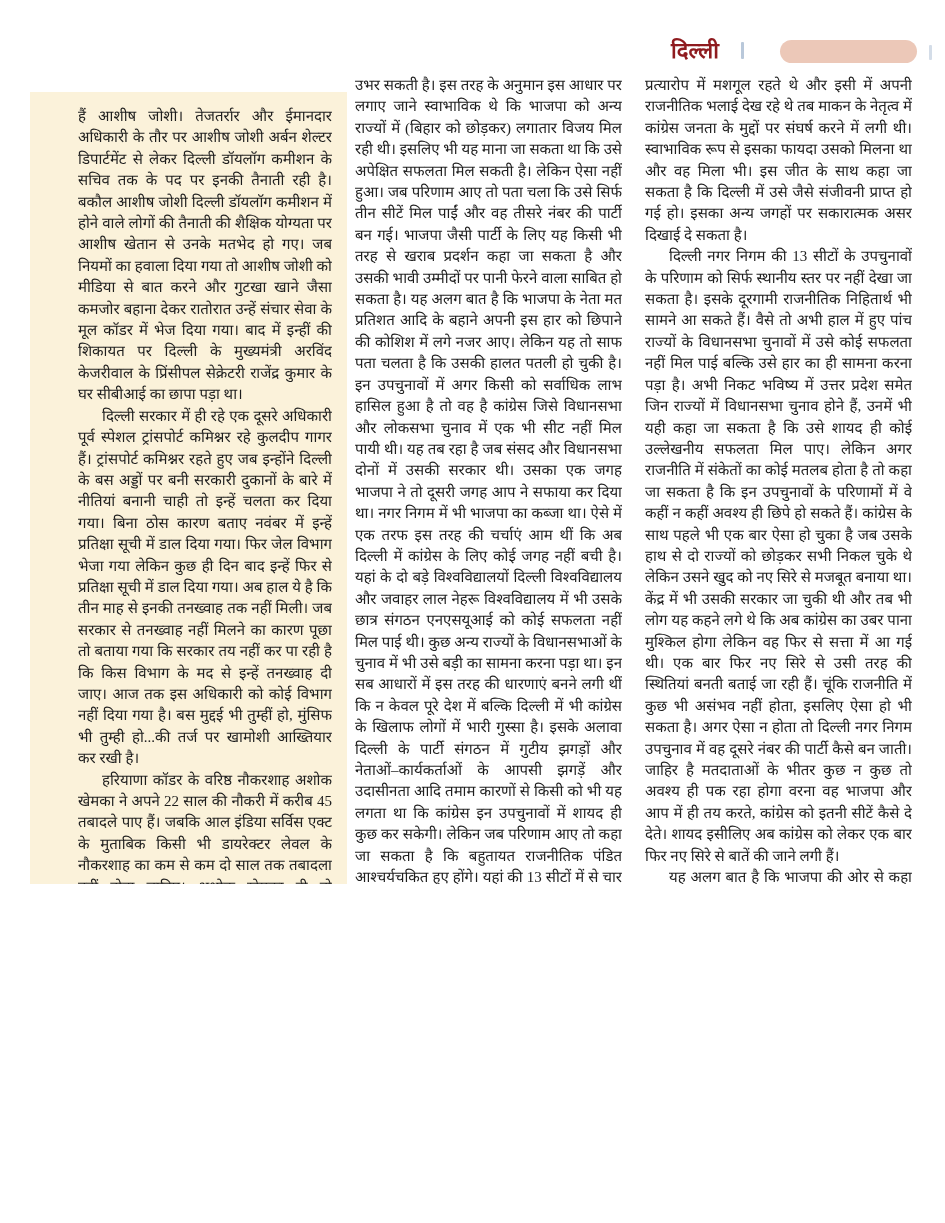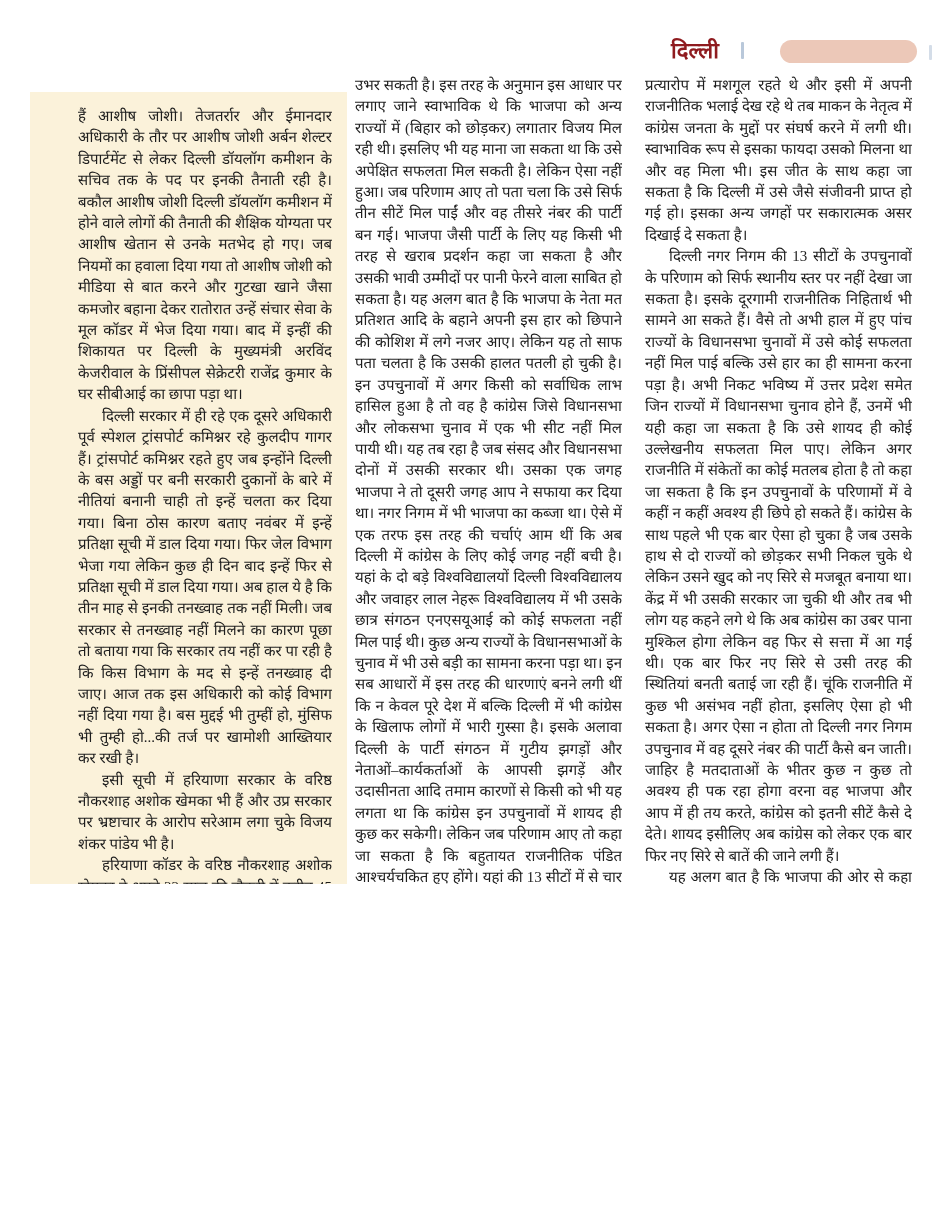--- a/index.html
+++ b/index.html
@@ -54,21 +54,20 @@
 
   <div class="section-label">दिल्ली</div>
   <div class="header-tick"></div>
   <div class="header-pill"></div>
   <div class="header-tick-right"></div>
 
   <div class="left-panel">
     <div class="left-text">
       <p>हैं आशीष जोशी। तेजतर्रार और ईमानदार अधिकारी के तौर पर आशीष जोशी अर्बन शेल्टर डिपार्टमेंट से लेकर दिल्ली डॉयलॉग कमीशन के सचिव तक के पद पर इनकी तैनाती रही है। बकौल आशीष जोशी दिल्ली डॉयलॉग कमीशन में होने वाले लोगों की तैनाती की शैक्षिक योग्यता पर आशीष खेतान से उनके मतभेद हो गए। जब नियमों का हवाला दिया गया तो आशीष जोशी को मीडिया से बात करने और गुटखा खाने जैसा कमजोर बहाना देकर रातोरात उन्हें संचार सेवा के मूल कॉडर में भेज दिया गया। बाद में इन्हीं की शिकायत पर दिल्ली के मुख्यमंत्री अरविंद केजरीवाल के प्रिंसीपल सेक्रेटरी राजेंद्र कुमार के घर सीबीआई का छापा पड़ा था।</p>
       <p class="indent">दिल्ली सरकार में ही रहे एक दूसरे अधिकारी पूर्व स्पेशल ट्रांसपोर्ट कमिश्नर रहे कुलदीप गागर हैं। ट्रांसपोर्ट कमिश्नर रहते हुए जब इन्होंने दिल्ली के बस अड्डों पर बनी सरकारी दुकानों के बारे में नीतियां बनानी चाही तो इन्हें चलता कर दिया गया। बिना ठोस कारण बताए नवंबर में इन्हें प्रतिक्षा सूची में डाल दिया गया। फिर जेल विभाग भेजा गया लेकिन कुछ ही दिन बाद इन्हें फिर से प्रतिक्षा सूची में डाल दिया गया। अब हाल ये है कि तीन माह से इनकी तनख्वाह तक नहीं मिली। जब सरकार से तनख्वाह नहीं मिलने का कारण पूछा तो बताया गया कि सरकार तय नहीं कर पा रही है कि किस विभाग के मद से इन्हें तनख्वाह दी जाए। आज तक इस अधिकारी को कोई विभाग नहीं दिया गया है। बस मुद्दई भी तुम्हीं हो, मुंसिफ भी तुम्ही हो...की तर्ज पर खामोशी आख्तियार कर रखी है।</p>
-      <p class="indent">इसी सूची में हरियाणा सरकार के वरिष्ठ नौकरशाह अशोक खेमका भी हैं और उप्र सरकार पर भ्रष्टाचार के आरोप सरेआम लगा चुके विजय शंकर पांडेय भी है।</p>
       <p class="indent">हरियाणा कॉडर के वरिष्ठ नौकरशाह अशोक खेमका ने अपने 22 साल की नौकरी में करीब 45 तबादले पाए हैं। जबकि आल इंडिया सर्विस एक्ट के मुताबिक किसी भी डायरेक्टर लेवल के नौकरशाह का कम से कम दो साल तक तबादला नहीं होना चाहिए। अशोक खेमका ही वो नौकरशाह हैं जिन्होंने हरियाणा में कांग्रेस की सरकार रहते हुए राबर्ट वाड्रा की तीन एकड़ की जमीन की डील को रद करने की सिफारिश की थी। अशोक खेमका उस वक्त विपक्ष में बैठी बीजेपी के आंखों के तारे बन गए थे। मनोहर लाल खट्टर के मुख्यमंत्री बनते ही उन्हें ट्रांसपोर्ट कमिश्नर जैसी अहम जिम्मेदारी भी दी गई। लेकिन इस पद पर वो महज 128 दिन ही रह सके। इसके बाद कांग्रेस सरकार की तरह बीजेपी सरकार में भी उनकी ईमानदारी अव्यवहारिक हो गई। ईमानदार अधिकार और ईमानदार लोगों की अगर सामाजिक हैसियत ऐसी ही दोयम दर्जे की बनी रही तो वो दिन दूर नहीं जब आने वाली पीढ़ी किताबों में सत्यमेव जयते नहीं..सत्यमेव पराजते पढ़ेगी।</p>
 
     </div>
   </div>
 
   <div class="article-col col-middle">
     <p>उभर सकती है। इस तरह के अनुमान इस आधार पर लगाए जाने स्वाभाविक थे कि भाजपा को अन्य राज्यों में (बिहार को छोड़कर) लगातार विजय मिल रही थी। इसलिए भी यह माना जा सकता था कि उसे अपेक्षित सफलता मिल सकती है। लेकिन ऐसा नहीं हुआ। जब परिणाम आए तो पता चला कि उसे सिर्फ तीन सीटें मिल पाईं और वह तीसरे नंबर की पार्टी बन गई। भाजपा जैसी पार्टी के लिए यह किसी भी तरह से खराब प्रदर्शन कहा जा सकता है और उसकी भावी उम्मीदों पर पानी फेरने वाला साबित हो सकता है। यह अलग बात है कि भाजपा के नेता मत प्रतिशत आदि के बहाने अपनी इस हार को छिपाने की कोशिश में लगे नजर आए। लेकिन यह तो साफ पता चलता है कि उसकी हालत पतली हो चुकी है। इन उपचुनावों में अगर किसी को सर्वाधिक लाभ हासिल हुआ है तो वह है कांग्रेस जिसे विधानसभा और लोकसभा चुनाव में एक भी सीट नहीं मिल पायी थी। यह तब रहा है जब संसद और विधानसभा दोनों में उसकी सरकार थी। उसका एक जगह भाजपा ने तो दूसरी जगह आप ने सफाया कर दिया था। नगर निगम में भी भाजपा का कब्जा था। ऐसे में एक तरफ इस तरह की चर्चाएं आम थीं कि अब दिल्ली में कांग्रेस के लिए कोई जगह नहीं बची है। यहां के दो बड़े विश्वविद्यालयों दिल्ली विश्वविद्यालय और जवाहर लाल नेहरू विश्वविद्यालय में भी उसके छात्र संगठन एनएसयूआई को कोई सफलता नहीं मिल पाई थी। कुछ अन्य राज्यों के विधानसभाओं के चुनाव में भी उसे बड़ी का सामना करना पड़ा था। इन सब आधारों में इस तरह की धारणाएं बनने लगी थीं कि न केवल पूरे देश में बल्कि दिल्ली में भी कांग्रेस के खिलाफ लोगों में भारी गुस्सा है। इसके अलावा दिल्ली के पार्टी संगठन में गुटीय झगड़ों और नेताओं–कार्यकर्ताओं के आपसी झगड़ें और उदासीनता आदि तमाम कारणों से किसी को भी यह लगता था कि कांग्रेस इन उपचुनावों में शायद ही कुछ कर सकेगी। लेकिन जब परिणाम आए तो कहा जा सकता है कि बहुतायत राजनीतिक पंडित आश्चर्यचकित हुए होंगे। यहां की 13 सीटों में से चार सीटें जीतकर कांग्रेस दूसरी बड़ी पार्टी के रूप में उभरकर सामने आ गई। एक निर्दलीय के भी कांग्रेस के साथ आ जाने से उसकी संख्या पांच हो गई। इससे पता चला कि यहां कांग्रेस नए सिरे से मजबूत होती दिखने लगी है और यह भी माना जाने लगा है कि शायद दिल्ली के मतदाता एक बार फिर नए सिरे से कांग्रेस की ओर देखने लगे हैं। हालांकि यहां इस पर भी ध्यान दिए जाने की जरूरत है कि दिल्ली कांग्रेस के बड़े नेता अजय माकन ने कांग्रेस को न केवल मजबूत बनाने बल्कि उसे मैदान में डटे रहने वाली पार्टी के रूप में स्थापित करने में कोई कोर कसर नहीं छोड़ी थी। ऐसे समय जब भाजपा और आप नेता एक दूसरे पर आरोप–</p>
   </div>
 
   <div class="article-col col-right">

